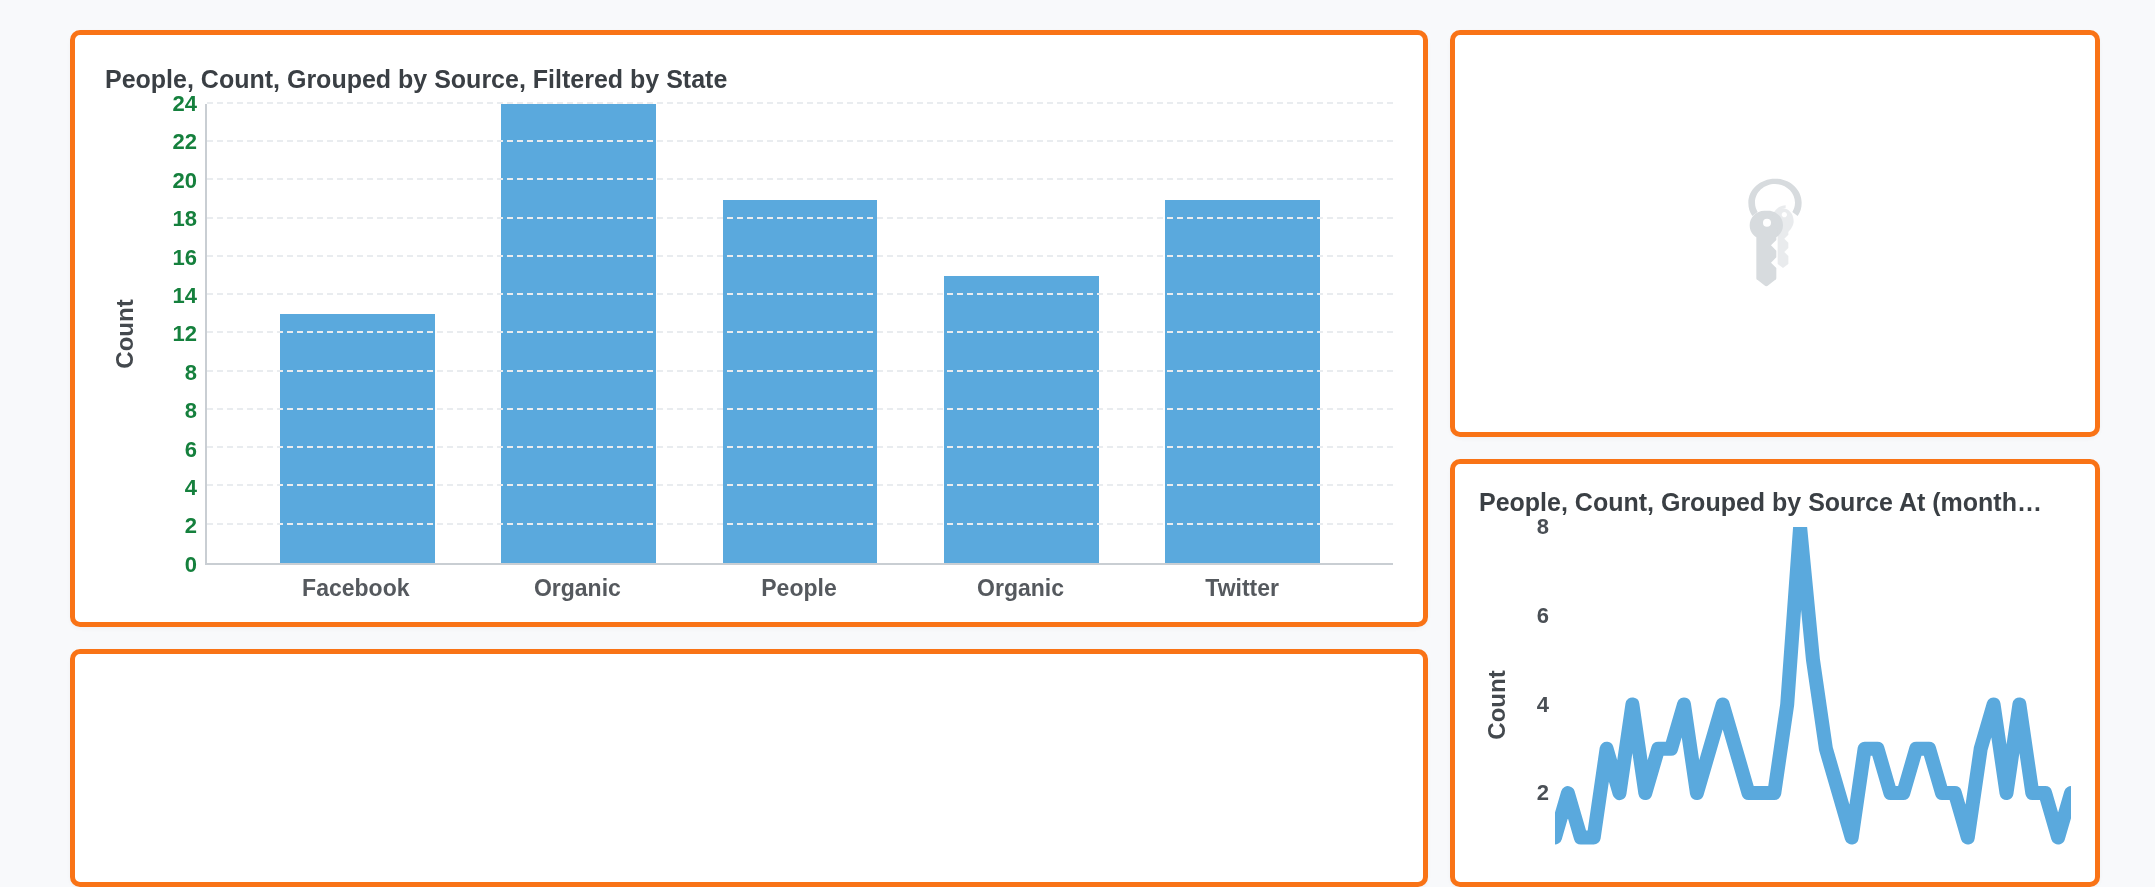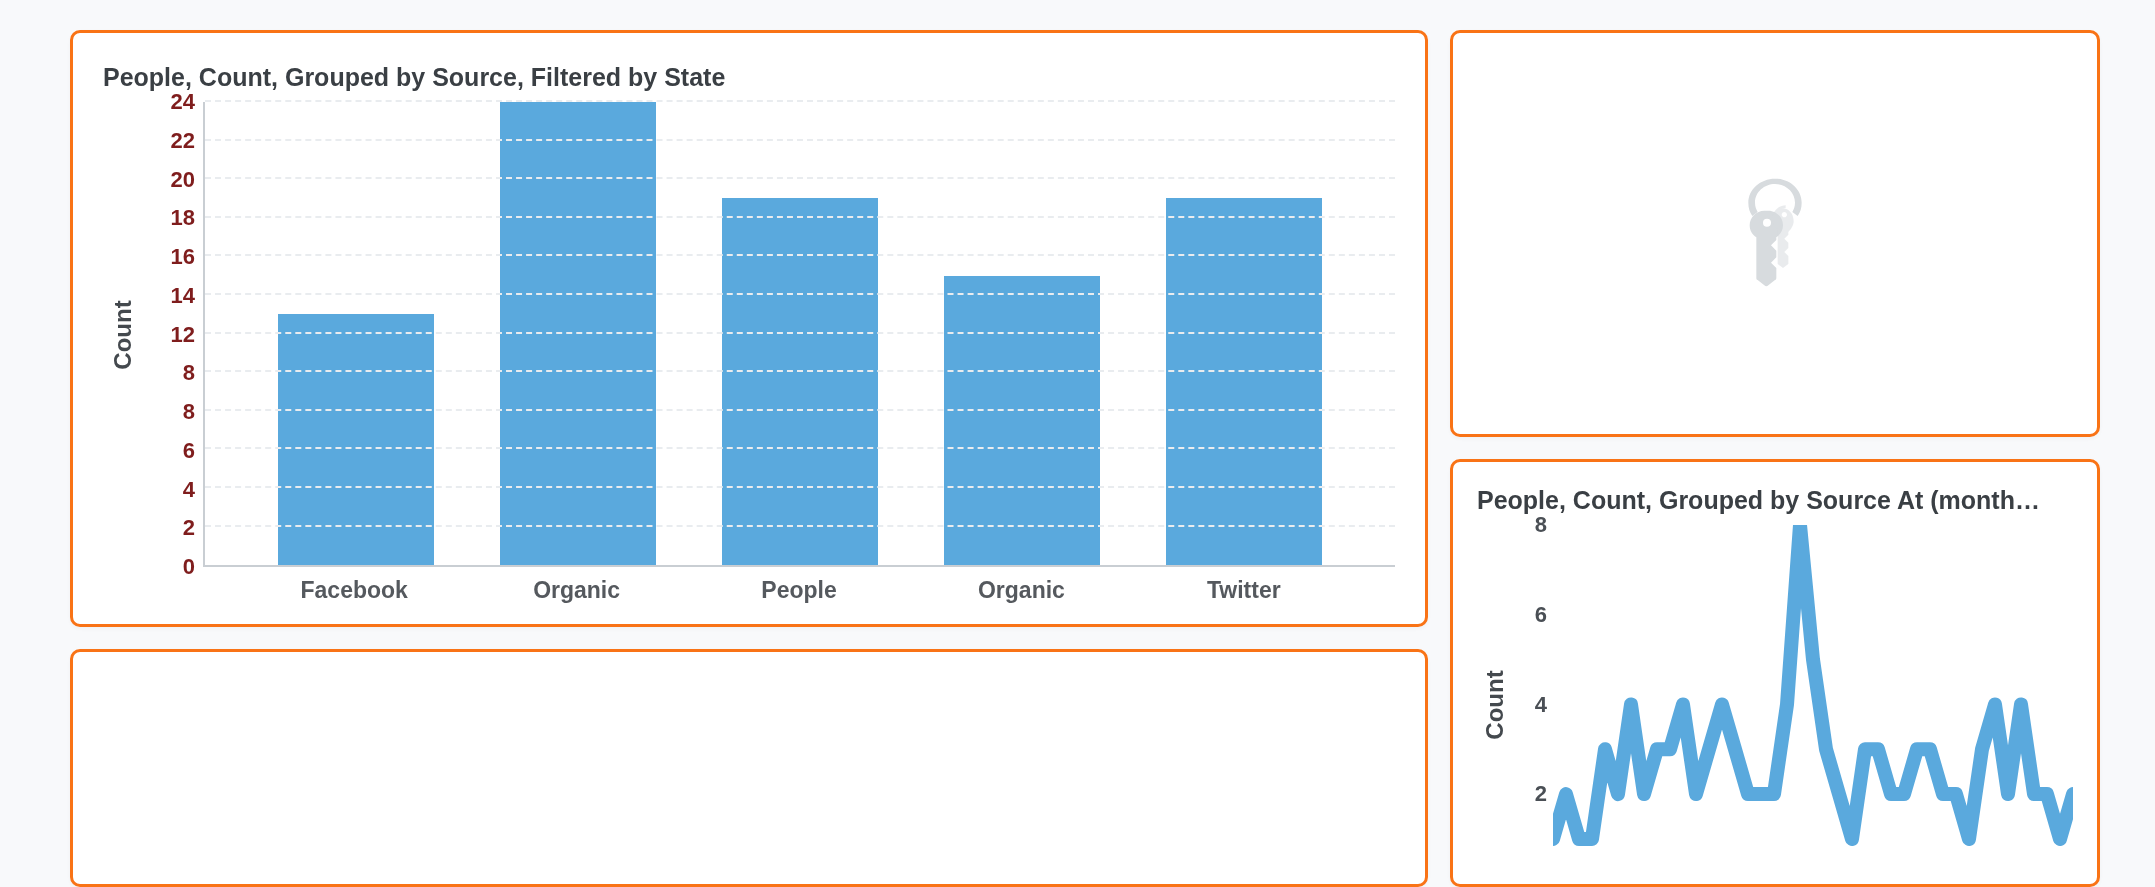--- a/index.html
+++ b/index.html
@@ -25,21 +25,21 @@
     gap: 22px;
   }
   .col-right {
     flex: 0 0 650px;
     display: flex;
     flex-direction: column;
     gap: 22px;
   }
   .card {
     background: #fff;
-    border: 3px solid #f97316;
+    border: 5px solid #f97316;
     border-radius: 10px;
     box-shadow: 0 2px 4px rgba(0,0,0,0.03);
     position: relative;
     overflow: hidden;
   }
   .card-main {
     height: 742px;
     padding: 30px 30px 20px 30px;
     display: flex;
     flex-direction: column;
@@ -97,21 +97,21 @@
     width: 60px;
     position: relative;
     height: 100%;
   }
   .y-tick {
     position: absolute;
     right: 8px;
     transform: translateY(50%);
     font-size: 22px;
     font-weight: 600;
-    color: #7f1d1d;
+    color: #15803d;
     text-align: right;
   }
   .plot {
     flex: 1;
     position: relative;
     border-left: 2px solid #c9ced3;
     border-bottom: 2px solid #c9ced3;
   }
   .gridline {
     position: absolute;

